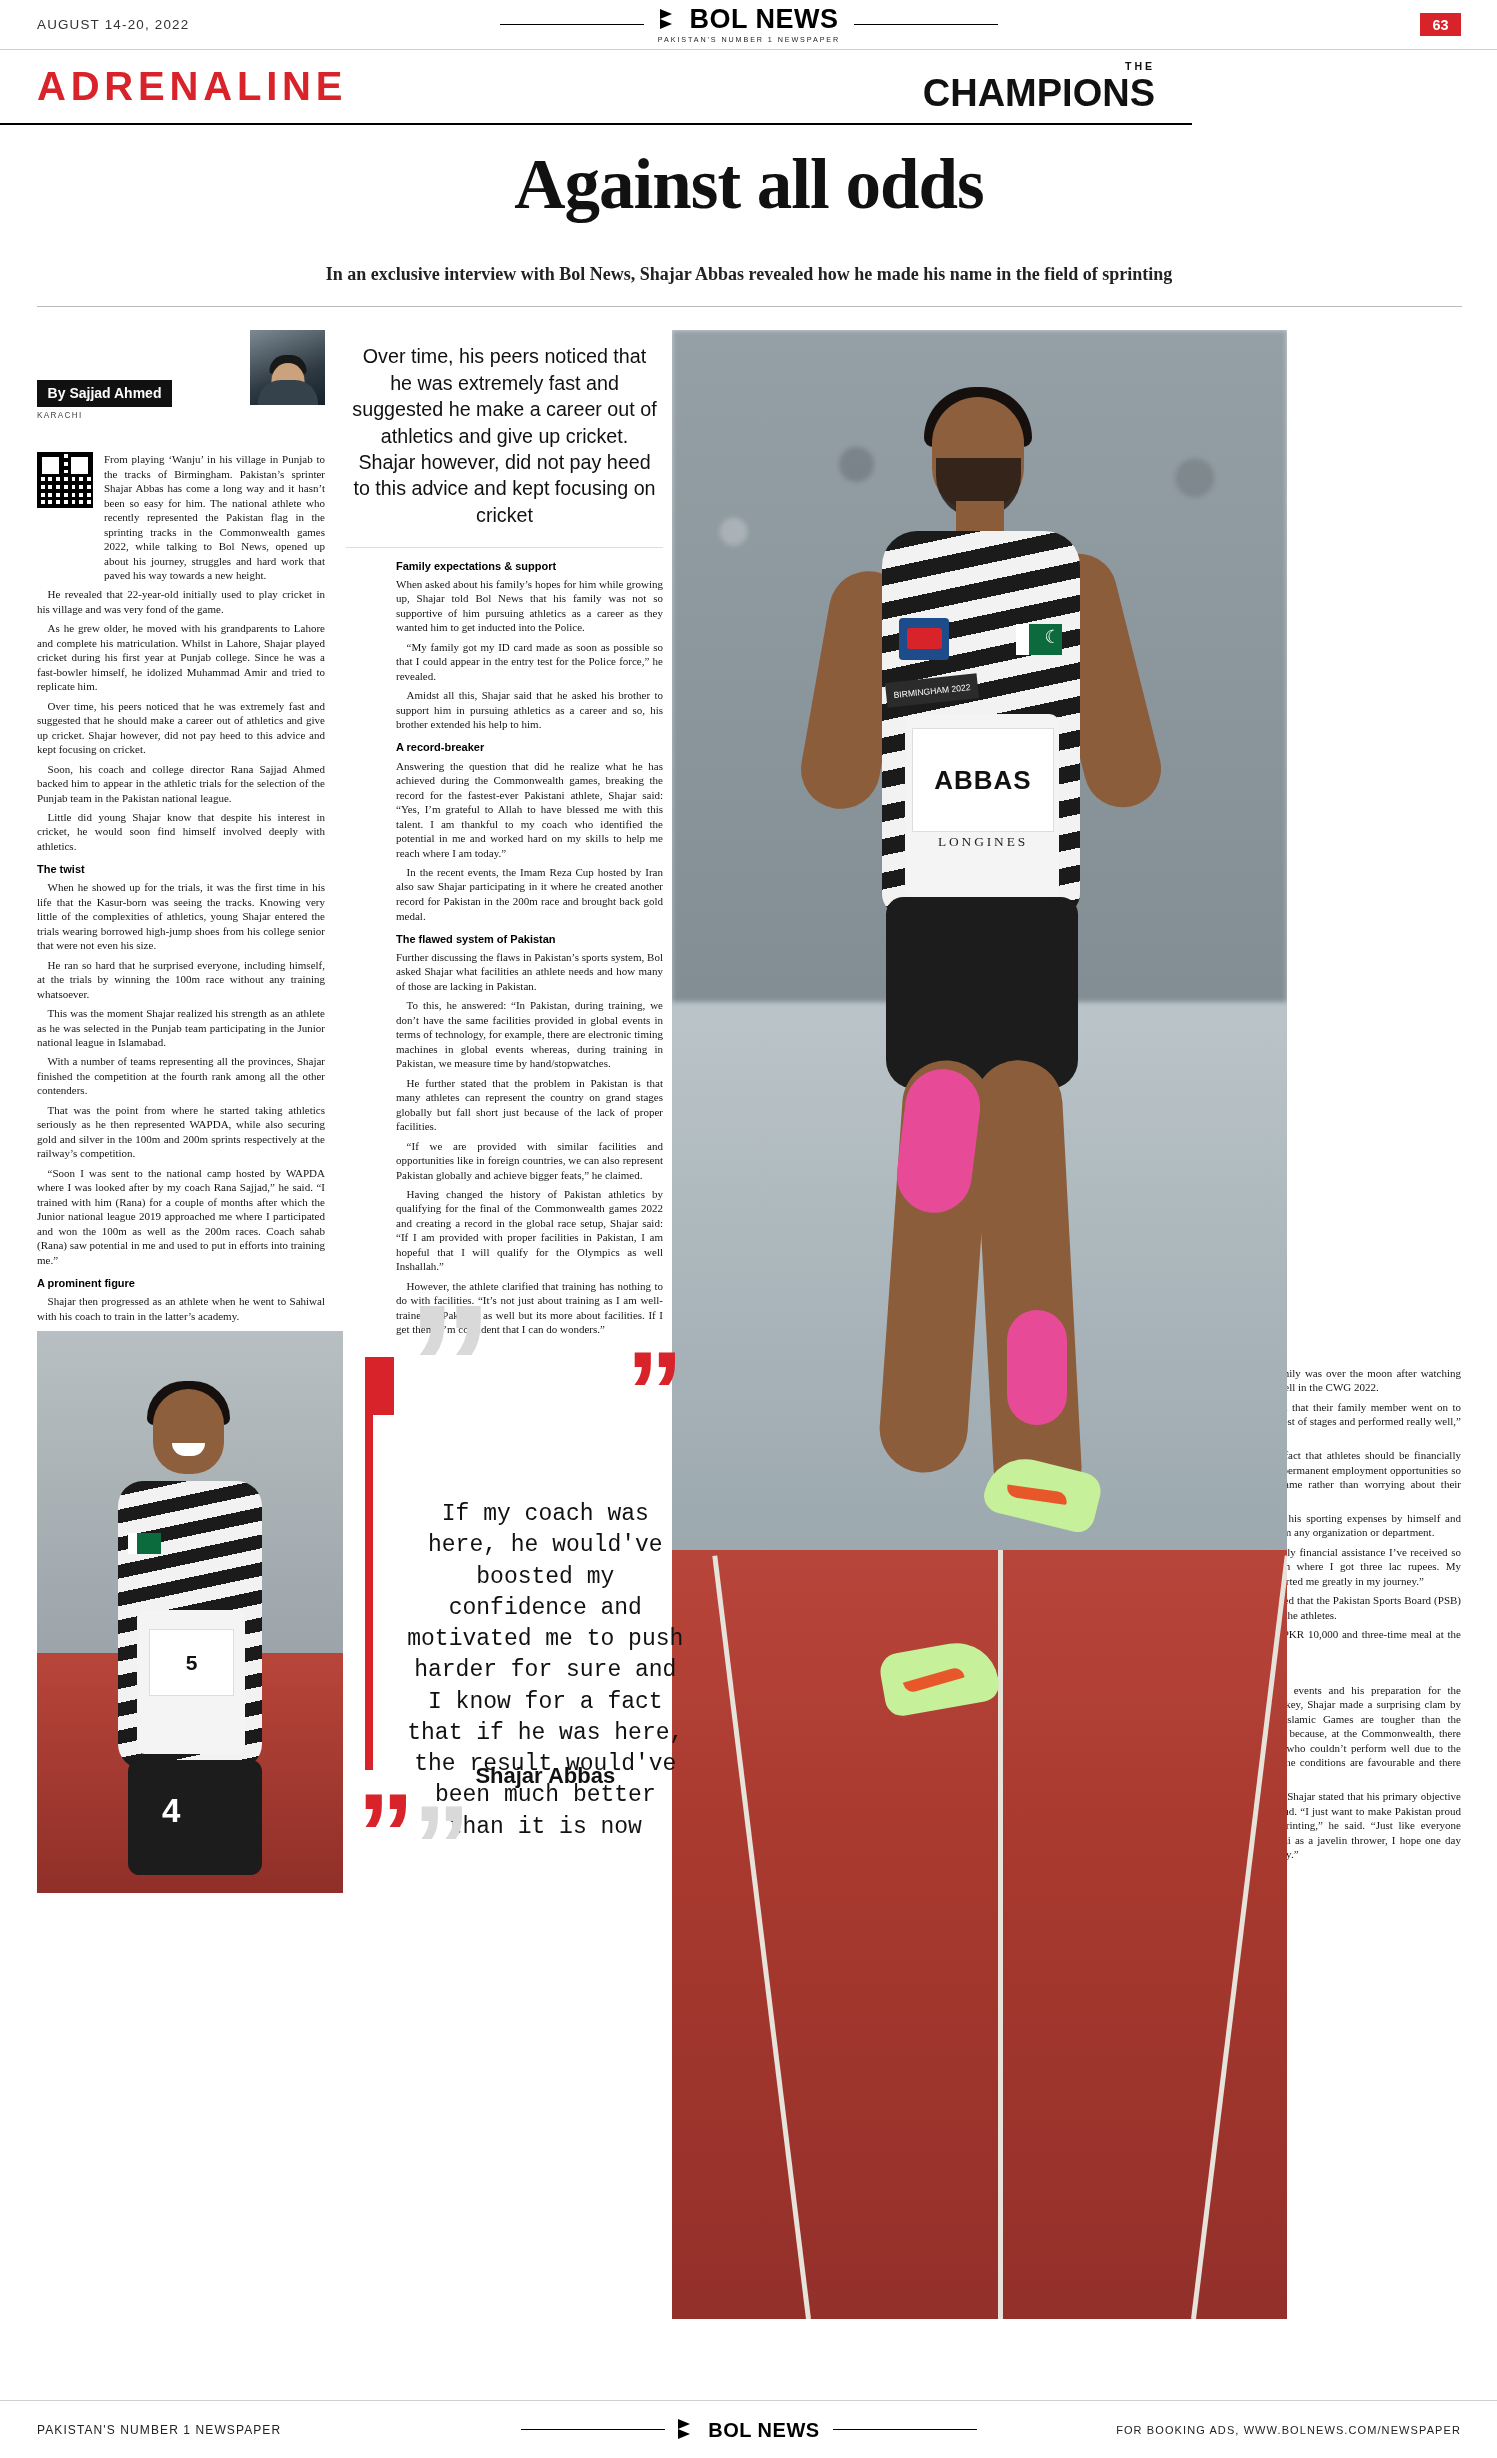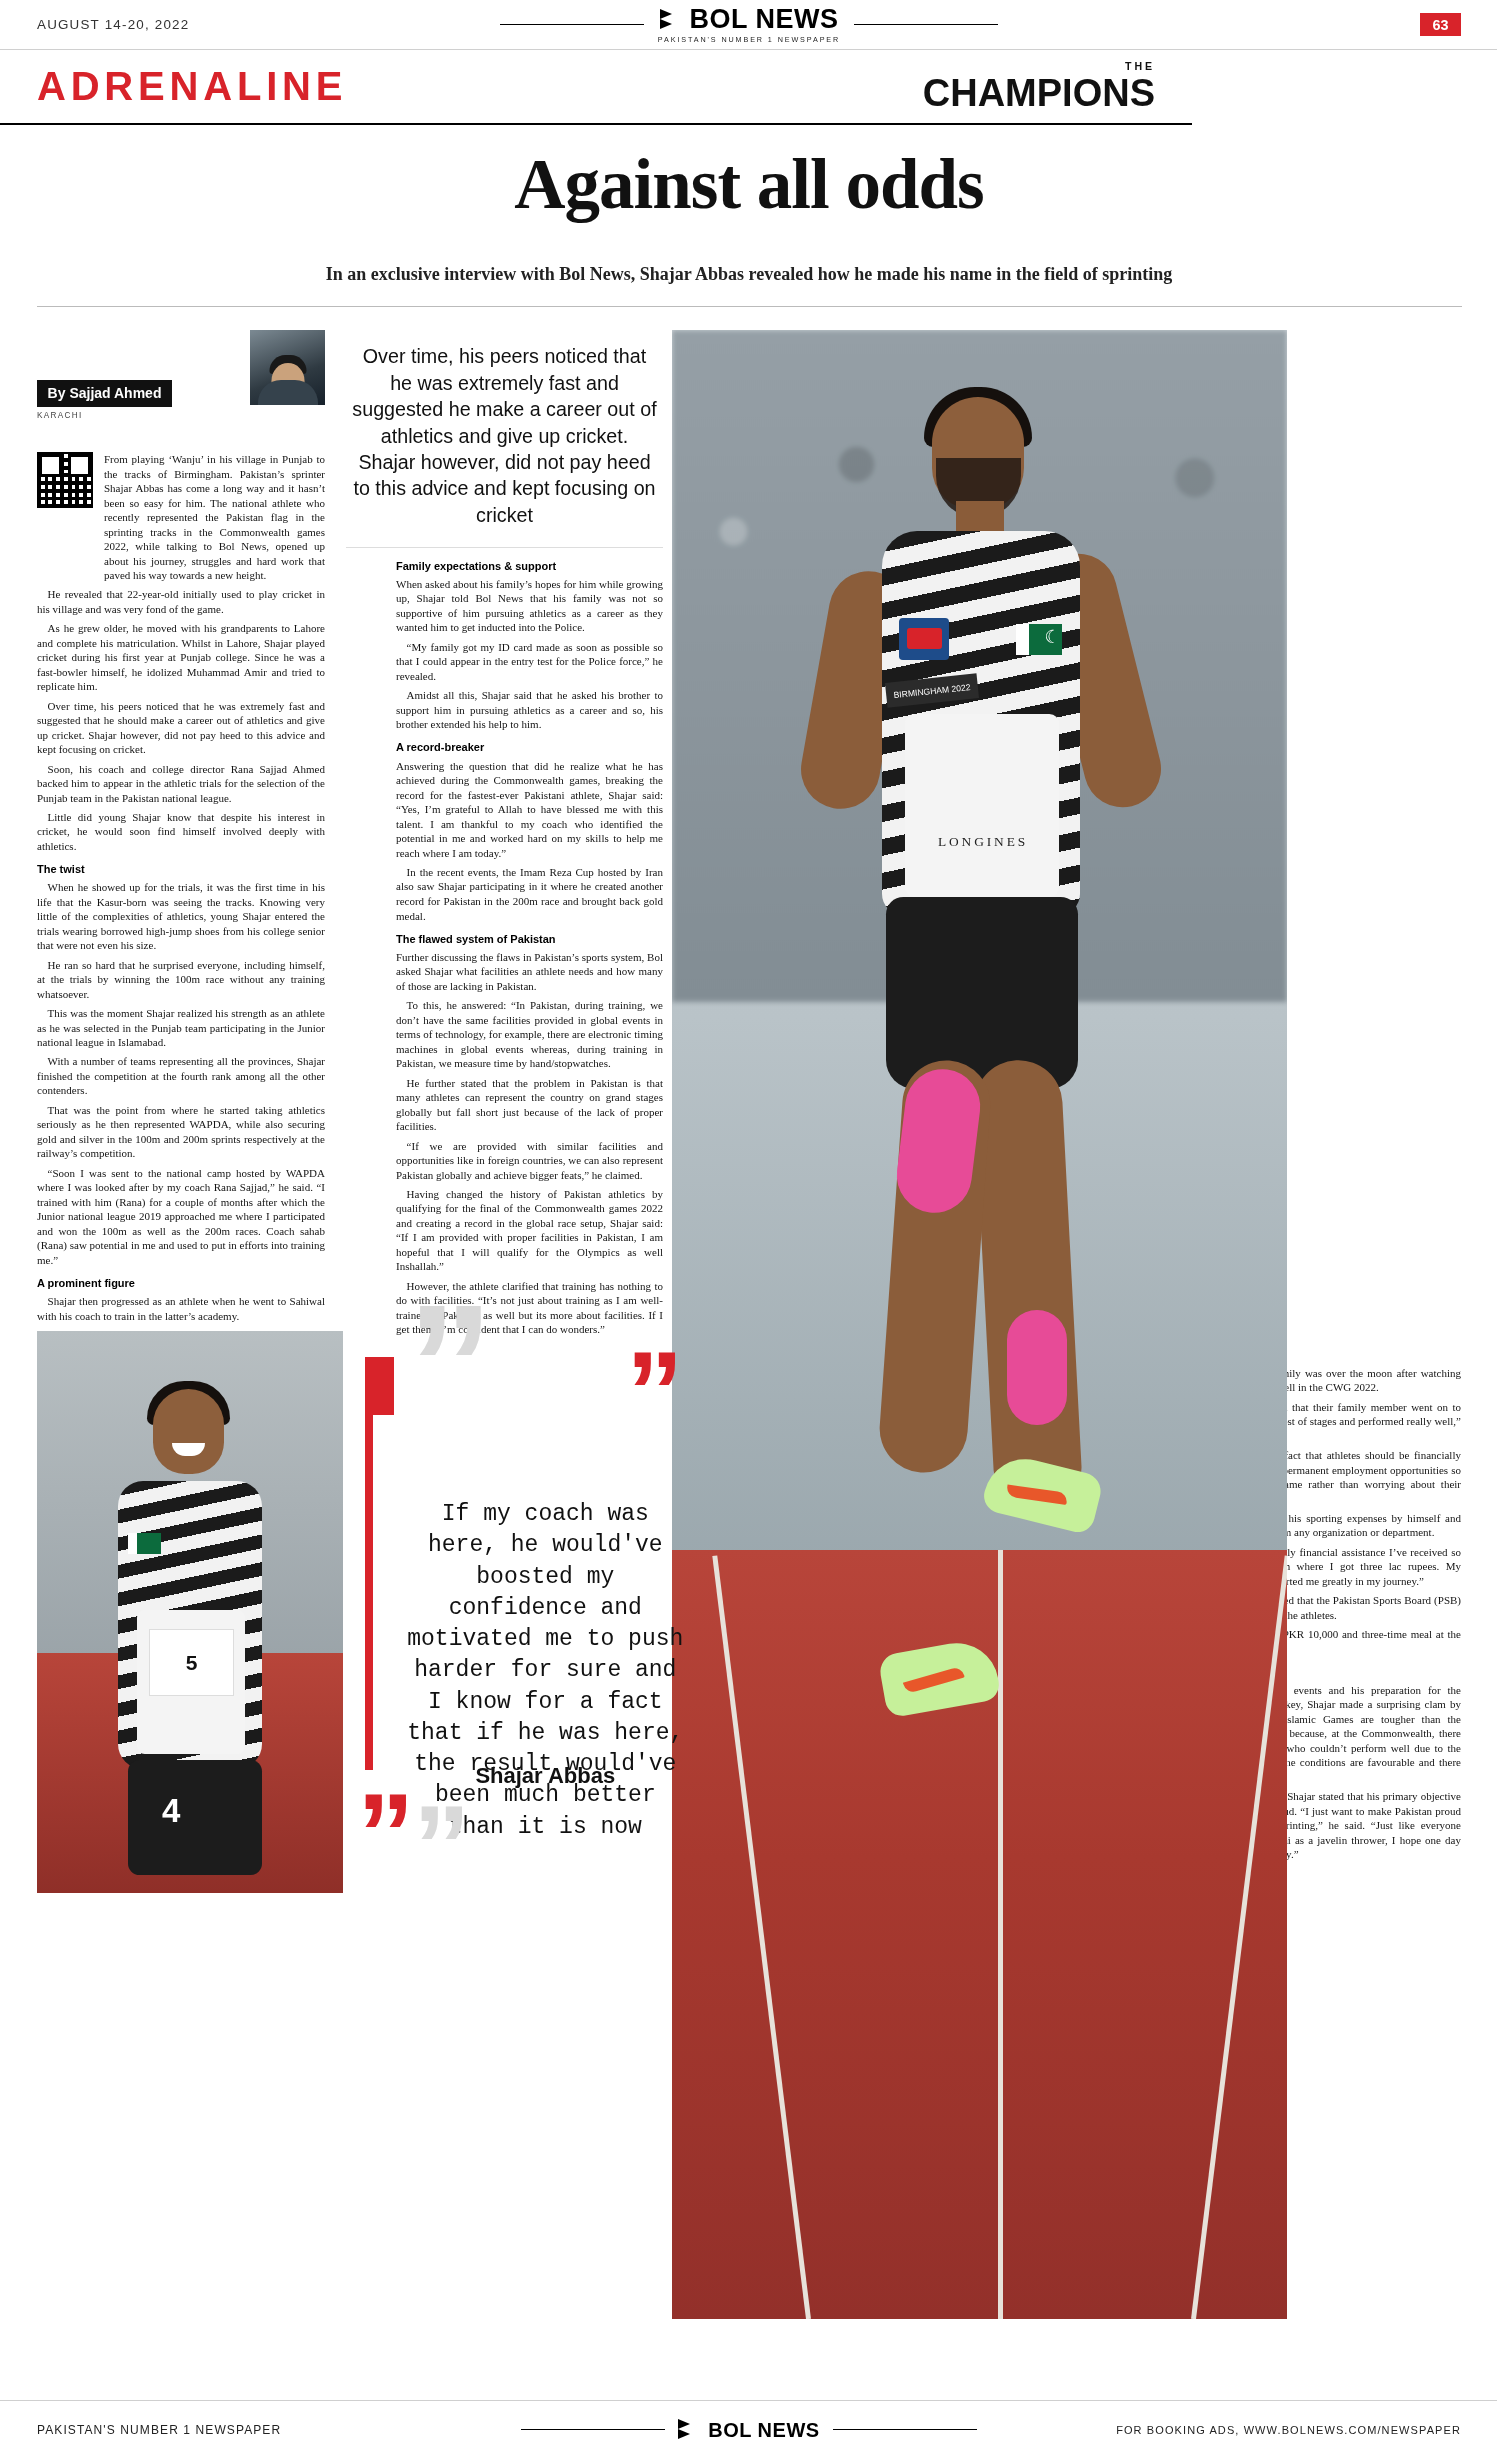--- a/index.html
+++ b/index.html
@@ -570,20 +570,21 @@
     <div class="r-head"></div>
     <div class="r-beard"></div>
     <div class="r-neck"></div>
     <div class="r-arm-l"></div>
     <div class="r-arm-r"></div>
     <div class="r-torso"></div>
     <div class="r-badge"></div>
     <div class="r-flag"></div>
     <div class="r-event">BIRMINGHAM 2022</div>
     <div class="r-vest-white"></div>
+    <div class="r-bib">ABBAS</div>
     <div class="r-bib-sub">LONGINES</div>
     <div class="r-short"></div>
     <div class="r-leg-r"></div>
     <div class="r-leg-l"></div>
     <div class="r-tape"></div>
     <div class="r-tape2"></div>
     <div class="r-shoe-r">
         <span class="swoosh"></span>
       </div>
     <div class="r-shoe-l">

